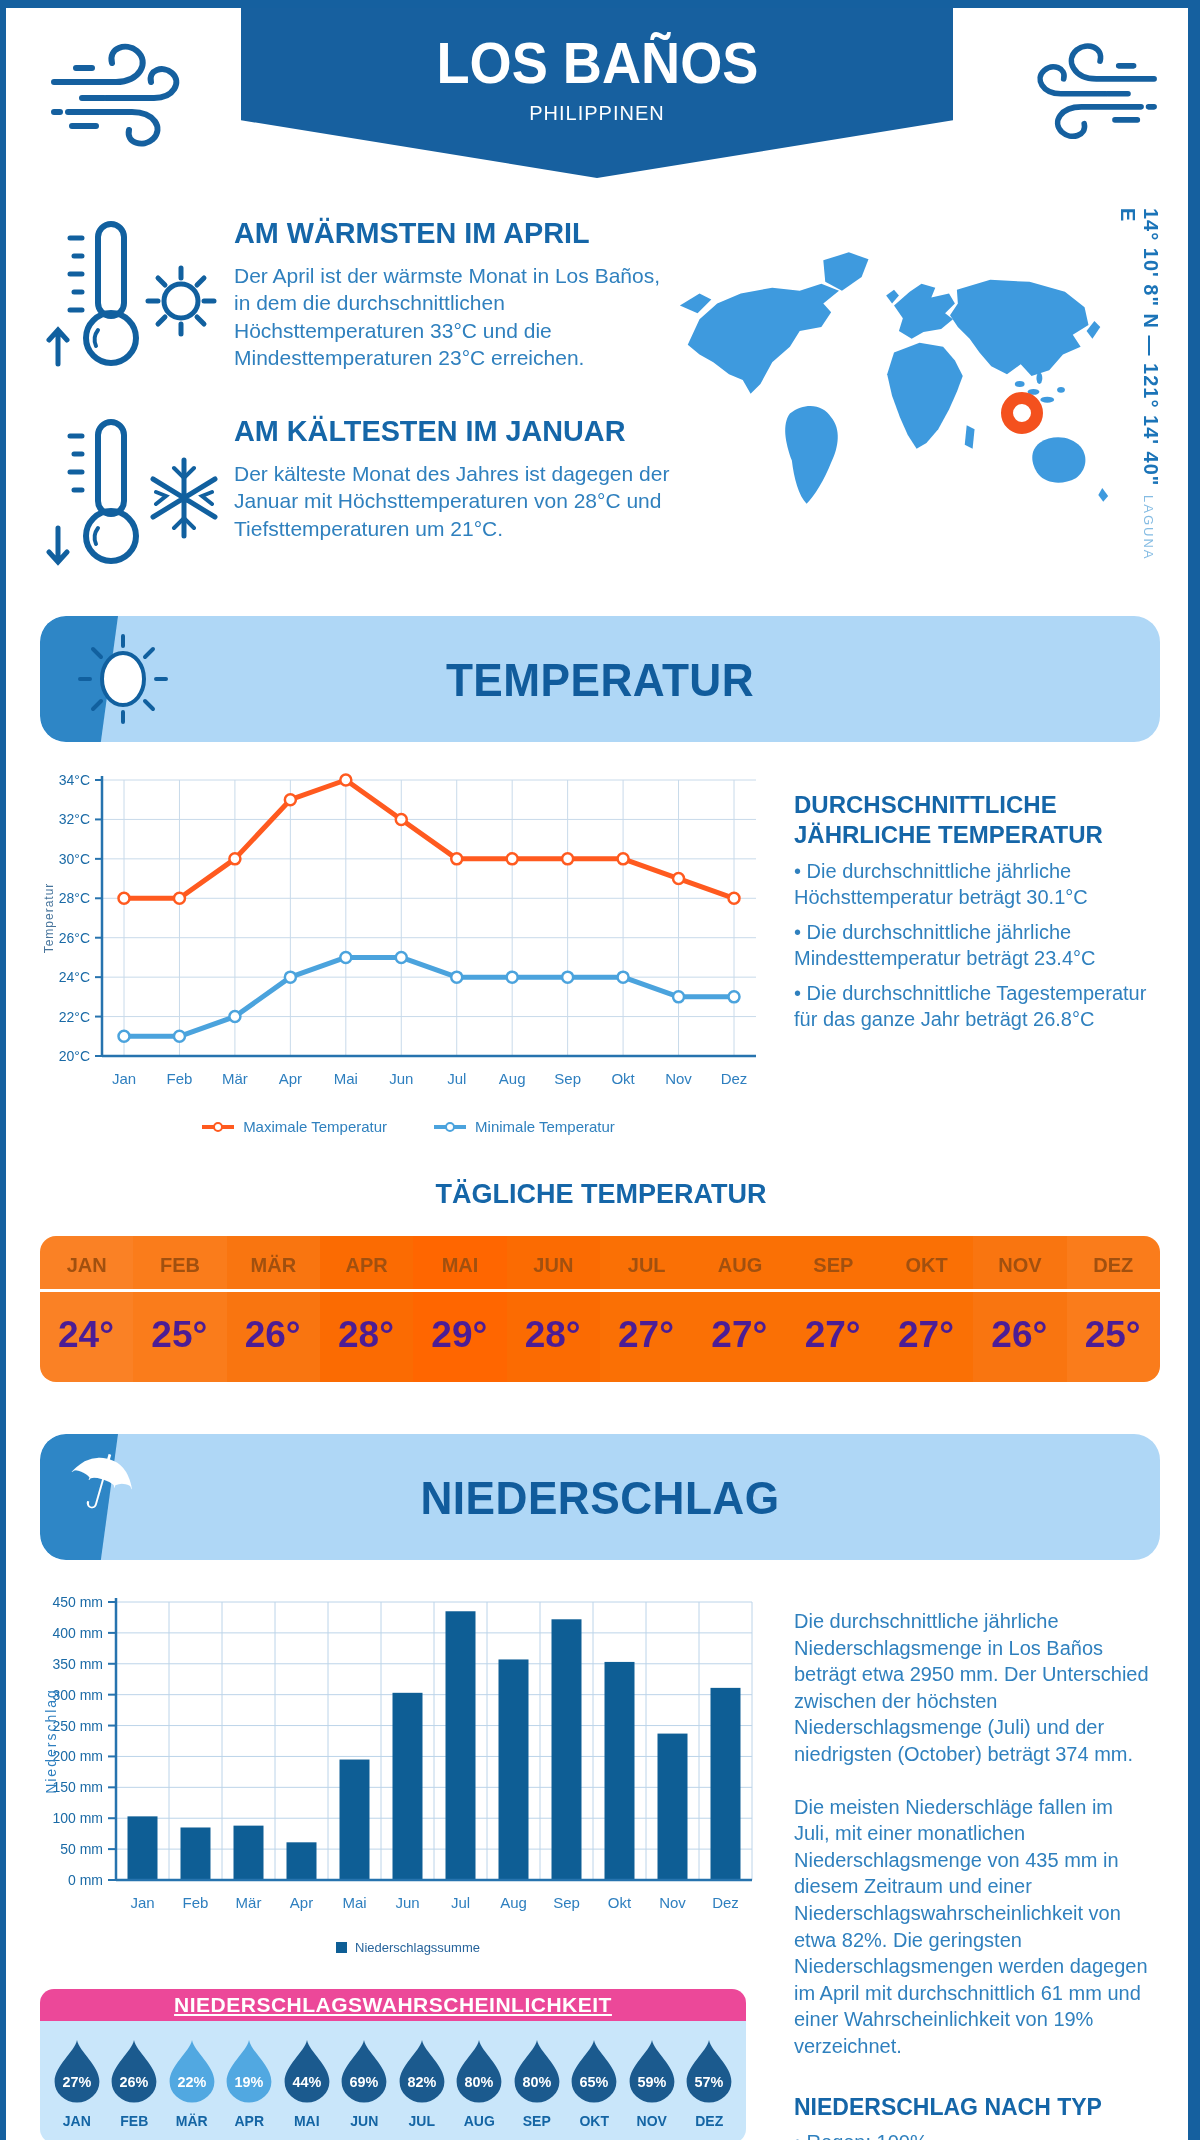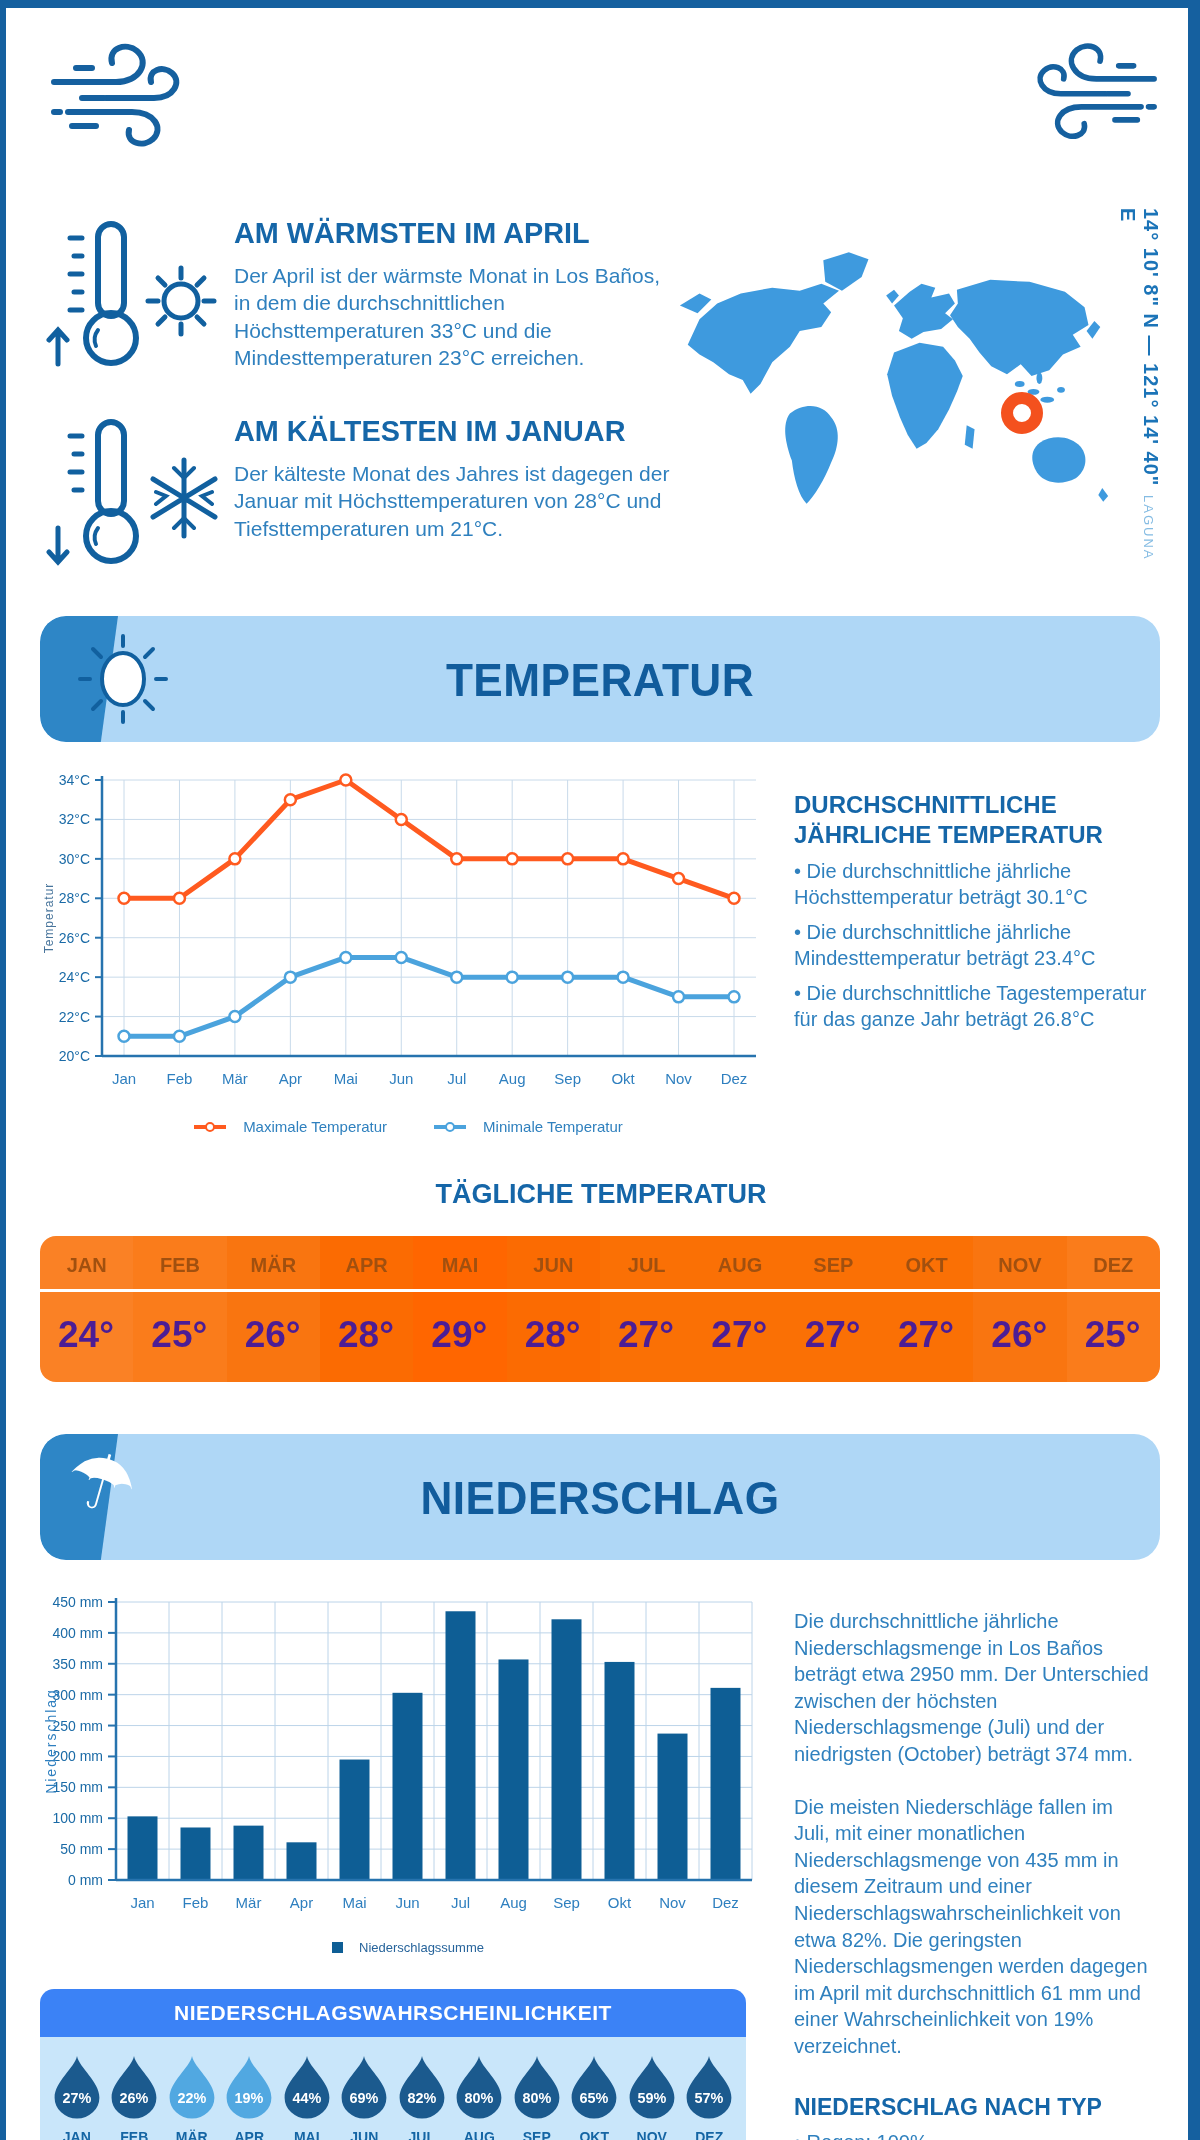--- a/index.html
+++ b/index.html
@@ -41,53 +41,57 @@
   .sec-banner .sec-icon{position:absolute;left:34px;top:14px;}
   .sec-banner .sec-title{position:absolute;left:0;right:0;top:0;bottom:0;display:flex;align-items:center;justify-content:center;
     font-size:47px;font-weight:700;color:#115C9C;letter-spacing:.5px;transform:scaleX(.94);}
   
   .split{display:flex;padding:0 28px 0 34px;flex:none;}
   .split .left{flex:0 0 736px;}
   .split .right{flex:1;padding:10px 8px 0 18px;}
   .stats-title{font-size:24px;font-weight:700;color:#1566A8;line-height:1.25;margin:14px 0 6px 0;}
   .stat{font-size:20px;line-height:1.32;color:#2F80BE;margin-top:8px;}
   .legend{display:flex;justify-content:center;gap:46px;margin-top:14px;}
-  .legend-item{display:flex;align-items:center;gap:16px;font-size:15px;color:#2F80BE;}
+  .legend-item{display:flex;align-items:center;gap:8px;font-size:15px;color:#2F80BE;}
   .daily-title{text-align:center;font-size:27px;font-weight:700;color:#1566A8;margin-top:44px;flex:none;margin-left:8px;}
   
   .daily-grid{display:grid;grid-template-columns:repeat(12,1fr);margin:26px 28px 0 34px;border-radius:16px;overflow:hidden;flex:none;}
   .daily-col .m{padding:18px 0 12px 0;text-align:center;font-size:20px;font-weight:700;color:#A1500F;border-bottom:3px solid #fff;}
   .daily-col .v{padding:22px 0 26px 18px;text-align:left;font-size:37px;font-weight:700;color:#4c1d95;}
   
   .para{font-size:20px;line-height:1.33;color:#2F80BE;margin:12px 0 0 0;}
   .para + .para{margin-top:26px;}
   .type-title{font-size:23px;font-weight:700;color:#1566A8;margin:34px 0 8px 0;}
   .type-line{font-size:20px;color:#2F80BE;margin-top:10px;}
   
   .prob{margin:34px 0 0 0;width:706px;border-radius:14px;overflow:hidden;}
-  .prob-head{background:#3b82f6;color:#fff;text-align:center;font-size:21px;font-weight:700;letter-spacing:.5px;padding:12px 0;}
+  .prob-head{background:#ec4899;color:#fff;text-align:center;font-size:21px;font-weight:700;letter-spacing:.5px;padding:4px 0;text-decoration:underline;}
   .prob-body{background:#C9E6FA;padding:18px 8px 14px 8px;display:grid;grid-template-columns:repeat(12,1fr);}
   .drop-cell{text-align:center;}
   .drop-month{font-size:14px;font-weight:700;color:#1465A4;margin-top:6px;}
   svg text{font-family:"Liberation Sans","DejaVu Sans",sans-serif;}
 </style>
 </head>
 <body>
 
 <div class="page">
 
   <div class="header-band">
     <span class="wind left">
       <svg width="160" height="118" viewBox="0 0 160 118" fill="none" stroke="currentColor" stroke-width="6" stroke-linecap="round">
         <path d="M8,46 H70 C94,46 104,26 91,15 C80,6 62,12 66,27"></path>
         <path d="M60,62 H108 C128,62 136,46 126,37 C117,29 102,34 105,46"></path>
         <path d="M22,76 H86 C108,76 118,92 107,103 C97,112 80,107 83,94"></path>
         <path d="M30,32 h16 M58,62 h-22 M14,76 h-6 M26,90 h24"></path>
       </svg>
     </span>
+    <div class="banner">
+      <div class="title">LOS BAÑOS</div>
+      <div class="subtitle">PHILIPPINEN</div>
+    </div>
     <span class="wind right">
       <svg width="150" height="110" viewBox="0 0 160 118" fill="none" stroke="currentColor" stroke-width="6" stroke-linecap="round">
         <path d="M8,46 H70 C94,46 104,26 91,15 C80,6 62,12 66,27"></path>
         <path d="M60,62 H108 C128,62 136,46 126,37 C117,29 102,34 105,46"></path>
         <path d="M22,76 H86 C108,76 118,92 107,103 C97,112 80,107 83,94"></path>
         <path d="M30,32 h16 M58,62 h-22 M14,76 h-6 M26,90 h24"></path>
       </svg>
     </span>
   </div>
 

